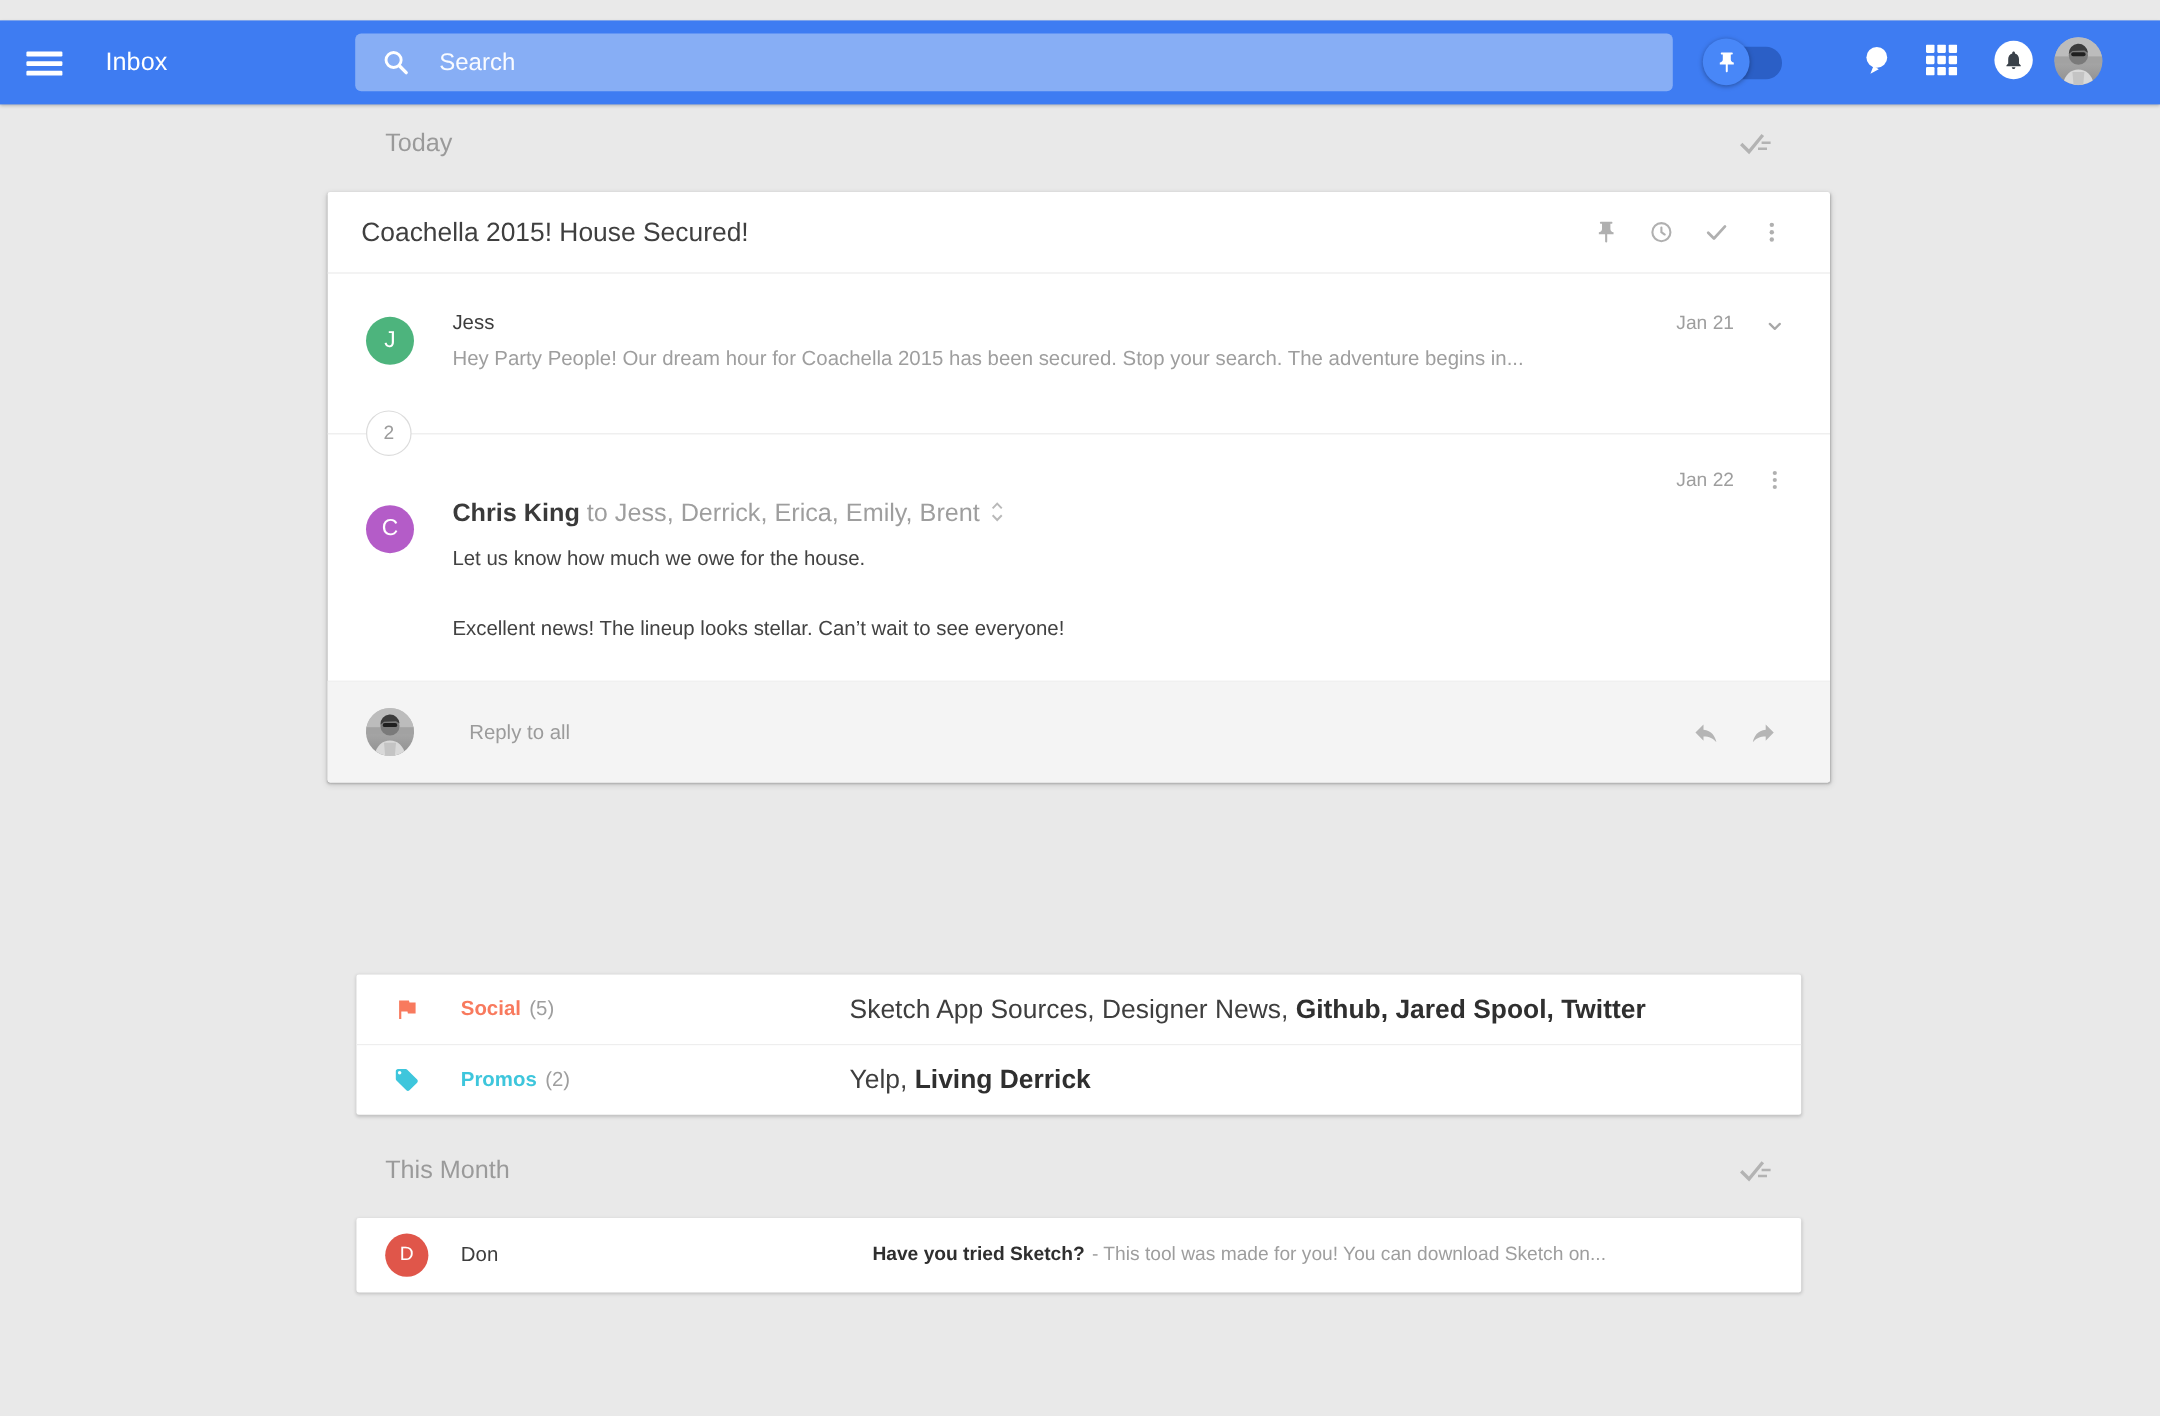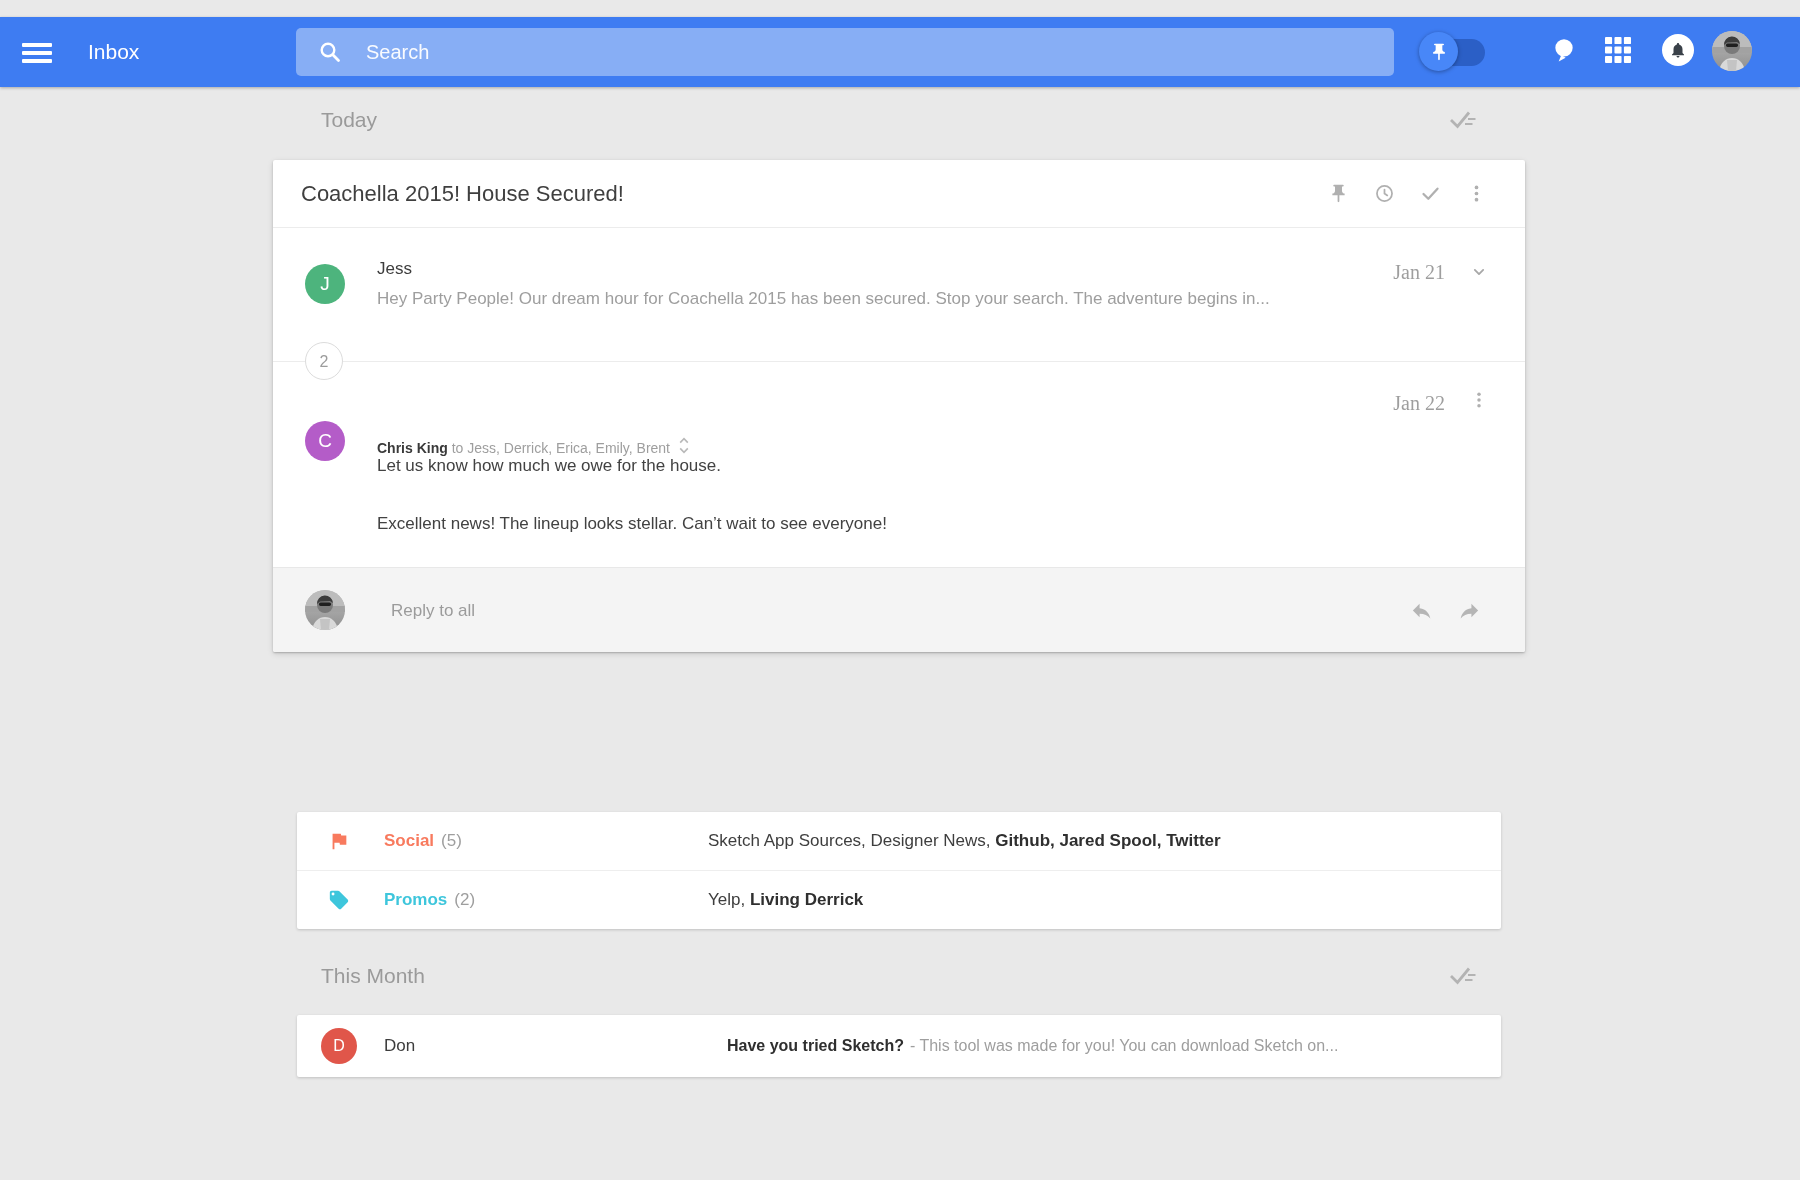--- a/index.html
+++ b/index.html
@@ -48,30 +48,30 @@
   .card-title { font-size:22px; color:#3f3f3f; }
   .header-icons { margin-left:auto; display:flex; gap:25px; color:#b0b0b0; }
   .header-icons svg { cursor:pointer; }
 
   .avatar { width:40px; height:40px; border-radius:50%; color:#fff; text-align:center;
             line-height:40px; font-size:19px; font-weight:300; }
   .msg-collapsed { position:relative; height:133px; cursor:pointer; }
   .msg-collapsed .avatar { position:absolute; left:32px; top:36px; background:var(--avatar_jess); }
   .sender-collapsed { position:absolute; left:104px; top:31px; font-size:17px; color:#3d3d3d; }
   .preview { position:absolute; left:104px; top:61px; font-size:17px; color:var(--text_muted); white-space:nowrap; }
-  .msg-date { position:absolute; right:80px; font-size:20px; color:var(--text_muted);font-family:Liberation Serif, serif; }
+  .msg-date { position:absolute; right:80px; font-size:16px; color:var(--text_muted); }
   .msg-collapsed .msg-date { top:33px; }
   .chevron { position:absolute; right:36px; top:34px; color:#a8a8a8; cursor:pointer; }
 
   .msg-expanded { position:relative; height:296px; border-top:1px solid #ececec; }
   .count-badge { position:absolute; left:32px; top:-20px; width:38px; height:38px;
                  border:1px solid #dcdcdc; border-radius:50%; background:#fff; color:#9c9c9c;
                  font-size:16px; line-height:37px; text-align:center; z-index:2; cursor:pointer; }
   .msg-expanded .avatar { position:absolute; left:32px; top:59px; background:var(--avatar_chris); }
-  .msg-head { position:absolute; left:104px; top:54px; font-size:14px; color:var(--text_muted);margin-top:20px; }
+  .msg-head { position:absolute; left:104px; top:54px; font-size:21px; color:var(--text_muted); }
   .msg-head b { color:#3a3a3a; }
   .expander { margin-left:8px; vertical-align:-2px; cursor:pointer; color:#b9b9b9; }
   .msg-expanded .msg-date { top:30px; }
   .more-dots { position:absolute; right:36px; top:28px; color:#b0b0b0; cursor:pointer; }
   .msg-body { position:absolute; left:104px; top:92px; font-size:17px; color:#424242; }
   .msg-body p { margin:0 0 34px; line-height:24px; }
   .msg-body p.sig { margin-bottom:0; }
   .trimmed { margin-top:16px; color:#9e9e9e; font-weight:bold; letter-spacing:2px; font-size:15px;
              line-height:10px; cursor:pointer; }
 
@@ -87,21 +87,21 @@
   .bundle-card { position:absolute; left:297px; top:812px; width:1204px; height:117px;
                  background:#fff; border-radius:2px; box-shadow:0 1px 3px rgba(0,0,0,0.18); }
   .bundle-row { position:relative; height:58px; cursor:pointer; }
   .bundle-row + .bundle-row { border-top:1px solid #eeeeee; }
   .bundle-icon { position:absolute; left:31px; top:18px; }
   .bundle-title { position:absolute; left:87px; top:0; line-height:58px; font-size:17px; }
   .bundle-title b { font-weight:bold; }
   .updates .bundle-title b { color:var(--updates_accent); }
   .promos  .bundle-title b { color:var(--promos_accent); }
   .bundle-count { color:var(--text_muted); font-weight:normal; margin-left:7px; }
-  .bundle-senders { position:absolute; left:411px; top:0; line-height:58px; font-size:17px;
+  .bundle-senders { position:absolute; left:411px; top:0; line-height:58px; font-size:22px;
                     color:#3e3e3e; white-space:nowrap; }
   .bundle-senders b { color:#2f2f2f; }
 
   
   .email-card { position:absolute; left:297px; top:1015px; width:1204px; height:62px;
                 background:#fff; border-radius:2px; box-shadow:0 1px 3px rgba(0,0,0,0.18); cursor:pointer; }
   .email-card .avatar { position:absolute; left:24px; top:13px; width:36px; height:36px;
                         line-height:36px; font-size:16px; background:var(--avatar_don); }
   .email-sender { position:absolute; left:87px; top:0; line-height:62px; font-size:17px; color:#3d3d3d; }
   .email-subject { position:absolute; left:430px; top:0; line-height:62px; font-size:16px; white-space:nowrap; }

